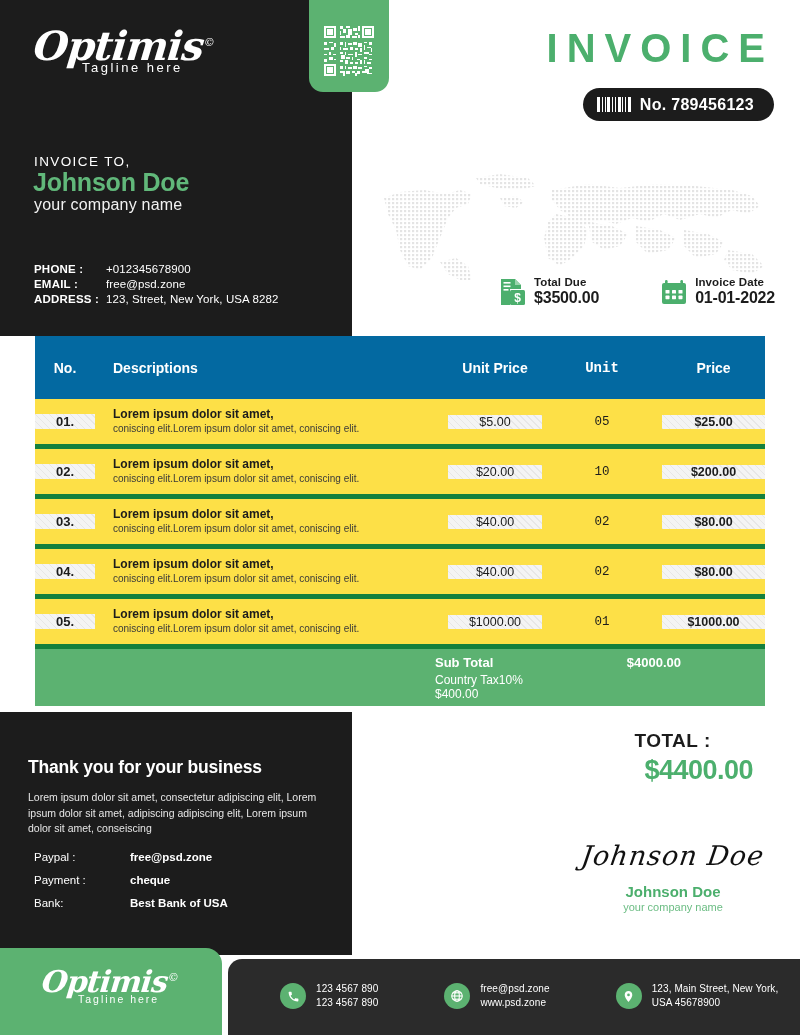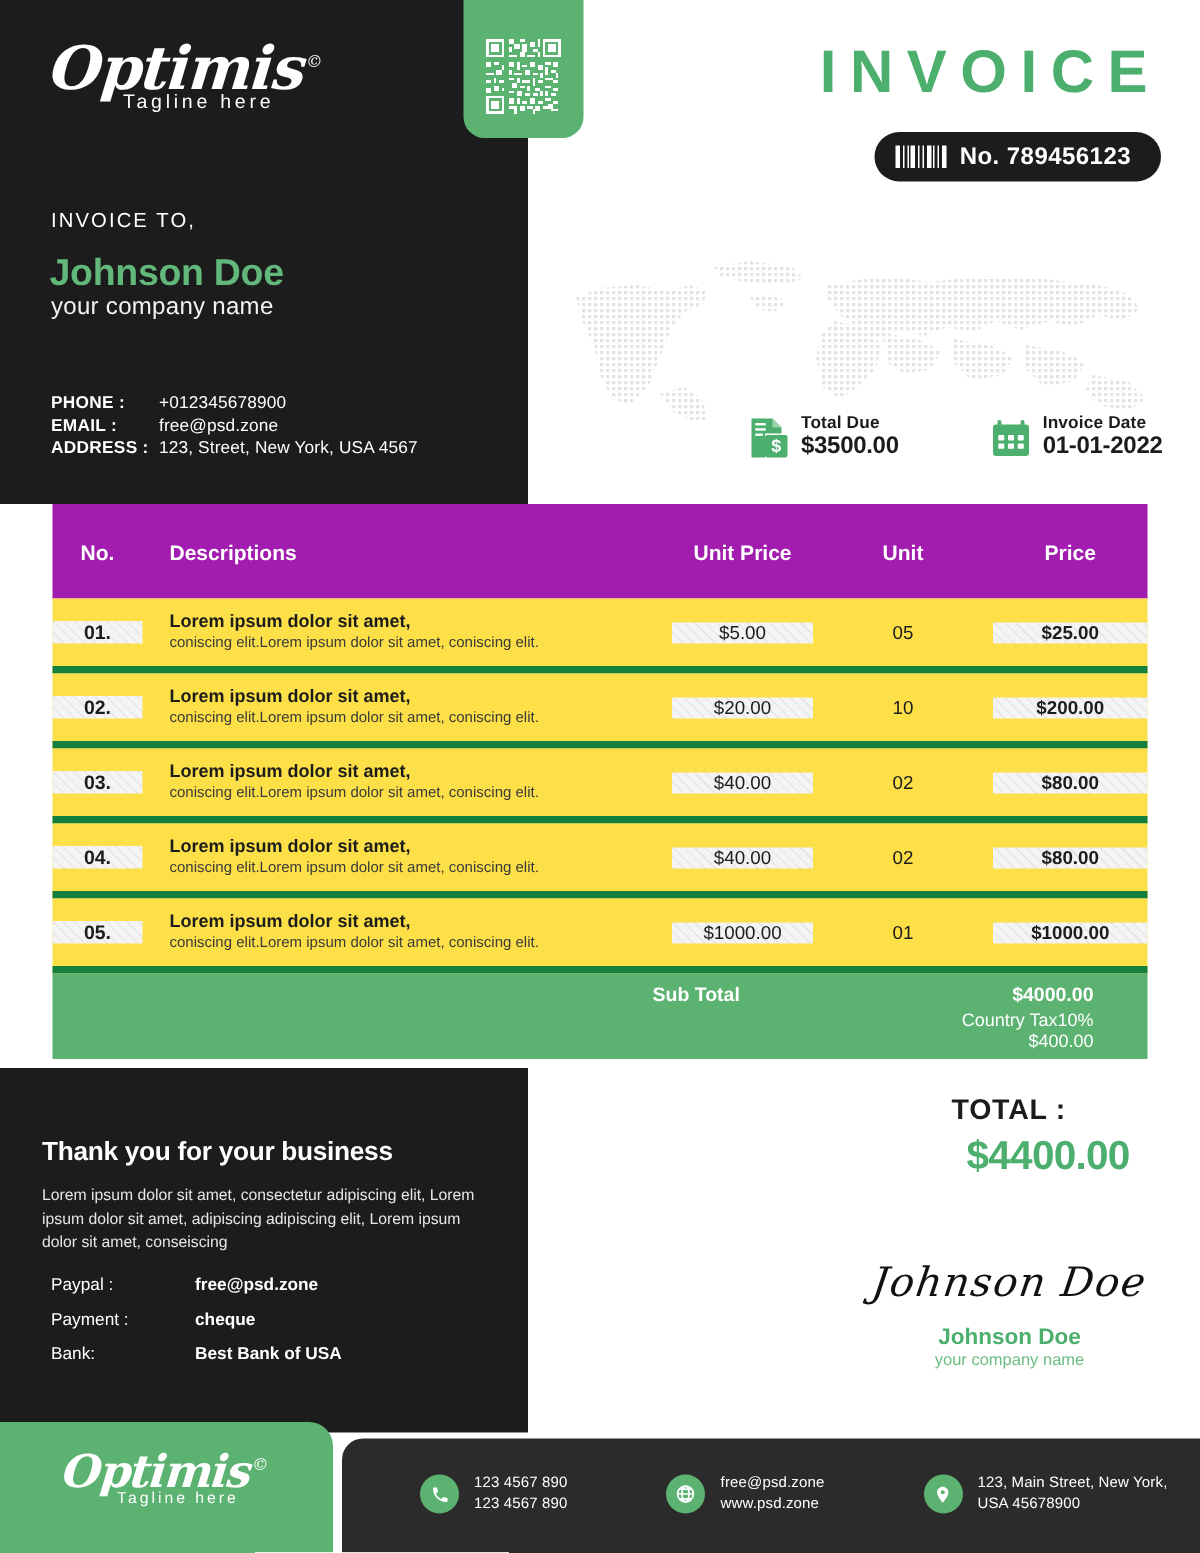--- a/index.html
+++ b/index.html
@@ -60,21 +60,21 @@
     display: flex; align-items: center; gap: 9px;
     font-size: 16px; font-weight: bold; letter-spacing: .3px;
   }
   .barcode { display: flex; align-items: center; gap: 1.5px; height: 15px; }
   .barcode i { display: block; width: 1.5px; height: 15px; background: #fff; }
   .barcode i.w { width: 3px; }
   .barcode i.t { width: 1px; }
 
   
   .inv-to-label {
-    position: absolute; left: 34px; top: 139px;
+    position: absolute; left: 34px; top: 154px;
     color: #fff; font-size: 13.5px; letter-spacing: 1.4px; font-weight: 500;
   }
   .client-name {
     position: absolute; left: 33px; top: 168px;
     color: #61b87a; font-size: 25px; font-weight: bold; letter-spacing: -.2px;
   }
   .client-company {
     position: absolute; left: 34px; top: 196px;
     color: #f2f2f2; font-size: 16px; letter-spacing: .2px;
   }
@@ -89,26 +89,26 @@
   
   .summary { position: absolute; left: 500px; top: 276px; display: flex; gap: 62px; }
   .sum-item { display: flex; align-items: center; gap: 8px; }
   .sum-txt .lbl { font-size: 11.5px; font-weight: bold; color: #1c1c1c; letter-spacing: .1px; }
   .sum-txt .val { font-size: 16px; font-weight: bold; color: #1c1c1c; letter-spacing: -.2px; margin-top: 1px;}
 
   
   .table { position: absolute; left: 35px; top: 336px; width: 730px; }
   .thead {
     display: flex; align-items: center; height: 63px;
-    background: #a21caf; color: #fff; font-size: 14px; font-weight: 600;
+    background: #0369a1; color: #fff; font-size: 14px; font-weight: 600;
   }
   .c-no    { width: 60px; text-align: center; flex: none; }
   .c-desc  { width: 353px; flex: none; padding-left: 18px; }
   .c-price { width: 94px; flex: none; text-align: center; }
-  .c-unit  { width: 120px; flex: none; text-align: center; }
+  .c-unit  { width: 120px; flex: none; text-align: center; font-family: Liberation Mono, monospace; }
   .c-total { width: 103px; flex: none; text-align: center; }
 
   .trow {
     display: flex; align-items: center; height: 50px;
     border-bottom: 5px solid #15803d; background: #fde047;
   }
   .trow:last-child { border-bottom: none; }
   .hatch {
     background-color: #f4f4f4;
     background-image: repeating-linear-gradient(45deg,
@@ -120,21 +120,21 @@
   .d1 { font-size: 12px; font-weight: bold; color: #1c1c1c; line-height: 15px; }
   .d2 { font-size: 10px; color: #3a3a3a; line-height: 14px; }
   .money { font-size: 12.5px; color: #1c1c1c; }
   .money.b { font-weight: bold; }
 
   .tfoot {
     height: 57px; background: #5cb271; color: #fff;
     display: flex; align-items: center;
   }
   .tfoot .spacer { flex: 1; }
-  .tf-lines { width: 330px; padding-right: 36px; text-align: right; }
+  .tf-lines { width: 330px; padding-right: 84px; }
   .tf-line { display: flex; justify-content: space-between; }
   .tf-line.top  { font-size: 13px; font-weight: bold; margin-bottom: 3px; }
   .tf-line.bot  { font-size: 12px; font-weight: 500; flex-direction: column; }
 
   
   .total-wrap { position: absolute; right: 47px; top: 730px; text-align: left; }
   .total-lbl { font-size: 19px; font-weight: bold; color: #1c1c1c; letter-spacing: .5px; }
   .total-val { font-size: 27px; font-weight: bold; color: #4caf6d; letter-spacing: -.5px; margin-top: 3px; margin-left: 10px; }
 
   
@@ -237,21 +237,21 @@
     <div class="row">
       <span class="k">PHONE :</span>
       <span class="v">+012345678900</span>
     </div>
     <div class="row">
       <span class="k">EMAIL :</span>
       <span class="v">free@psd.zone</span>
     </div>
     <div class="row">
       <span class="k">ADDRESS :</span>
-      <span class="v">123, Street, New York, USA 4567</span>
+      <span class="v">123, Street, New York, USA 8282</span>
     </div>
   </div>
 
   <svg class="map" viewBox="0 0 200 55">
     <defs>
       <pattern id="dots" width="2" height="2" patternUnits="userSpaceOnUse">
         <rect width="1.1" height="1.1" fill="#cfcfcf"></rect>
       </pattern>
       <mask id="landmask">
         <g fill="#fff">

